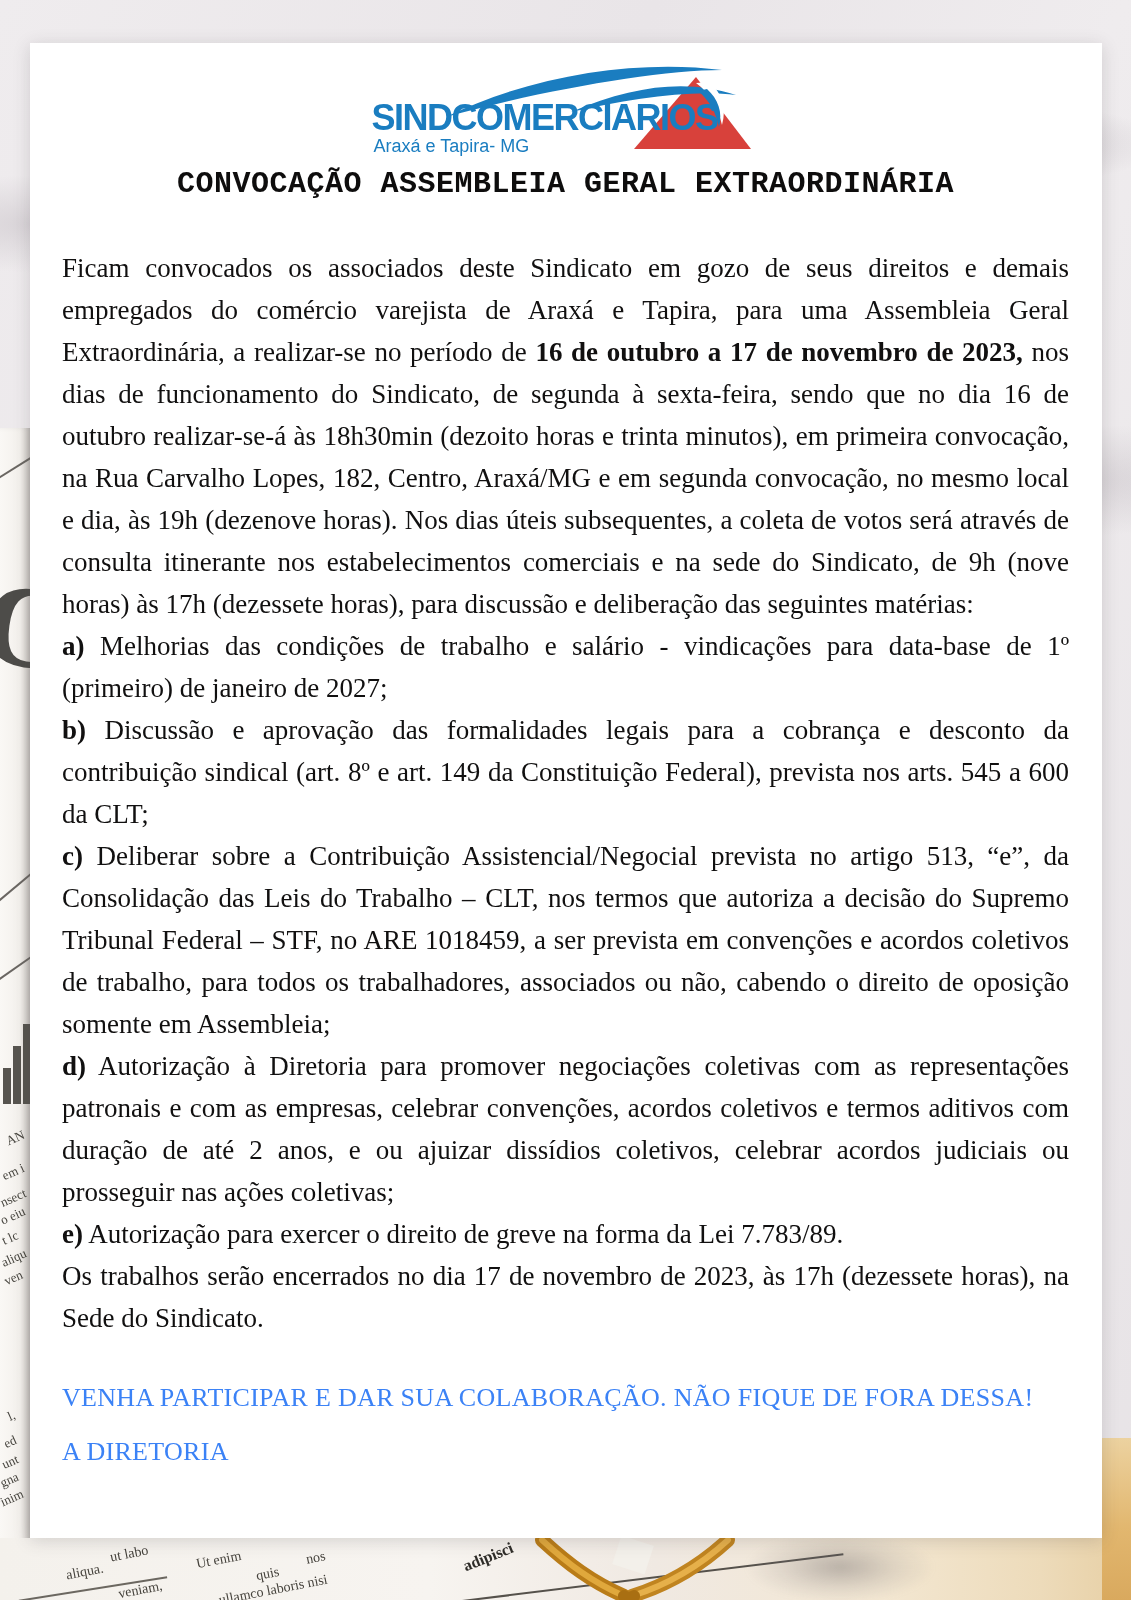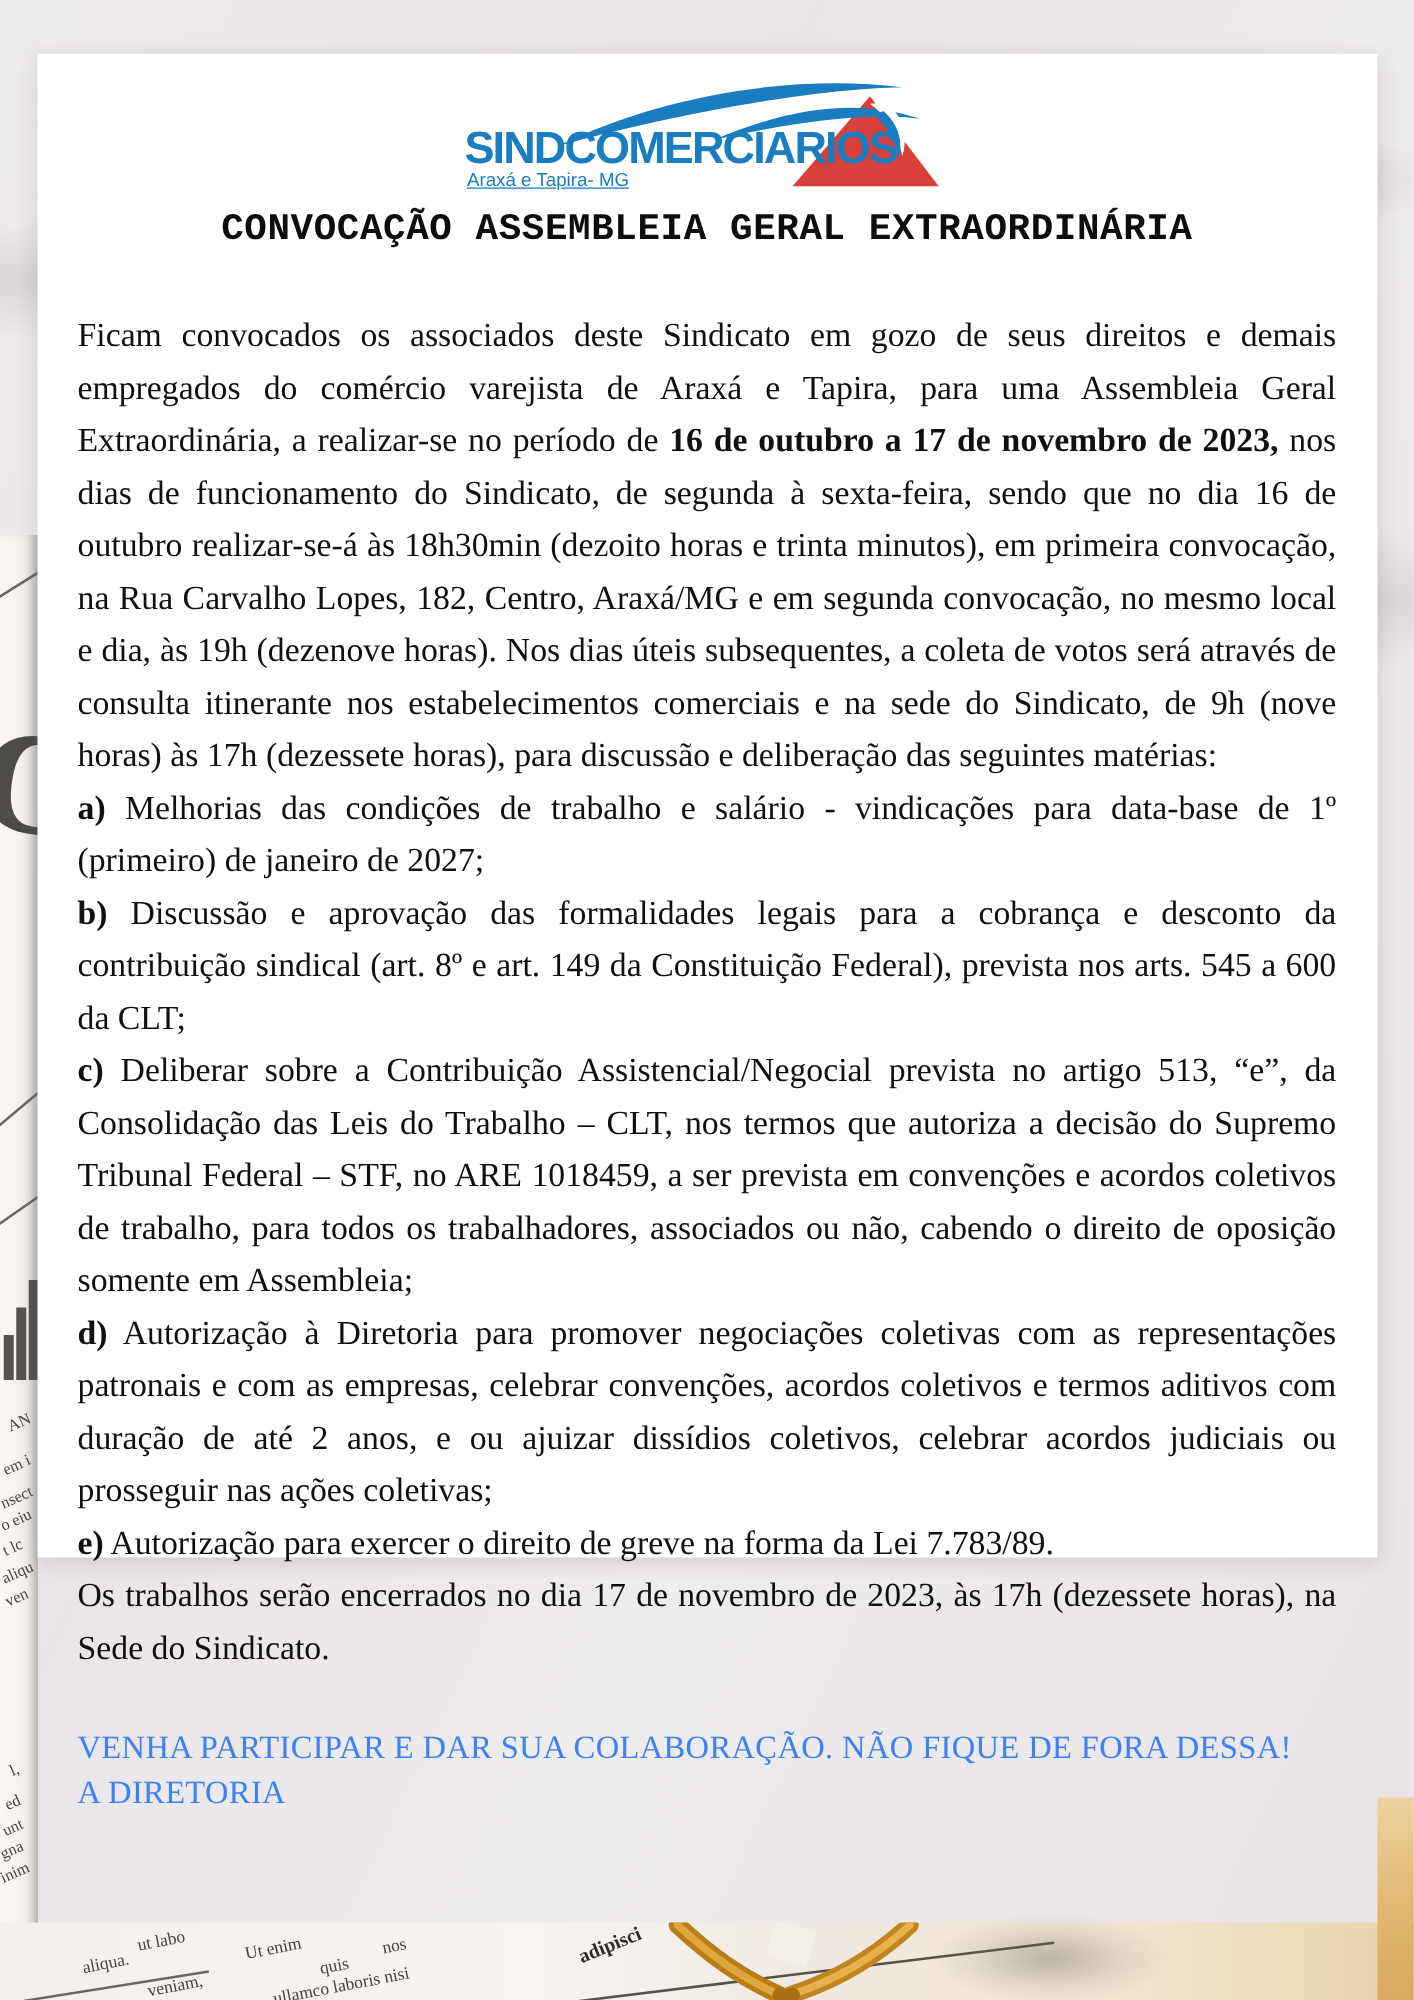--- a/index.html
+++ b/index.html
@@ -57,55 +57,55 @@
     position:absolute;left:745px;top:-6px;width:190px;height:70px;border-radius:50%;
     background:radial-gradient(closest-side,rgba(95,90,95,.38),rgba(120,115,120,.15) 60%,transparent);
     filter:blur(3px);
   }
   .right-tan{
     position:absolute;right:0;top:1438px;width:29px;height:162px;
     background:linear-gradient(180deg,#ecd2a0 0%,#e2b76f 55%,#d9a95e 100%);
   }
   
   .card{
-    position:absolute;left:30px;top:43px;width:1072px;height:1203px;
+    position:absolute;left:30px;top:43px;width:1072px;height:1495px;
     background:#ffffff;box-shadow:0 3px 16px rgba(60,55,60,.18);
     box-sizing:border-box;padding:12px 33px 0 32px;
   }
   
   .logo{position:relative;width:400px;height:100px;margin:2px auto 8px;}
   .logo svg{position:absolute;left:0;top:0;z-index:1;}
   .wordmark{
     position:absolute;left:6px;top:40px;z-index:2;
     font-family:"Liberation Sans",sans-serif;font-weight:bold;
     font-size:36px;letter-spacing:-1.5px;color:#1a7dc0;white-space:nowrap;
   }
   .logo-sub{
     position:absolute;left:8px;top:79px;z-index:2;
-    font-family:"Liberation Sans",sans-serif;font-size:15px;color:#1a7dc0;white-space:nowrap;text-decoration:underline;
+    font-family:"Liberation Sans",sans-serif;font-size:18px;color:#1a7dc0;white-space:nowrap;
   }
   
   .title{
     margin:10px 0 0;text-align:center;
     font-family:Liberation Mono, monospace;font-weight:bold;font-size:30px;color:#0e0d0d;
     letter-spacing:.5px;
   }
   
   .body-text{margin-top:46px;color:#111010;}
   .body-text p{
     margin:0;font-size:27px;line-height:42px;text-align:justify;
   }
   .closing{
     margin-top:0 !important;text-align:left;font-weight:normal;
   }
   .foot{
     margin-top:44px;text-align:left;color:#3b82f6;
     font-family:"Liberation Serif",serif;font-size:26px;letter-spacing:.3px;
   }
-  .foot .l2{margin-top:6px;}
+  .foot .l2{margin-top:24px;}
 </style>
 </head>
 <body>
 
 <div class="marble"></div>
 
 <div class="left-strip">
   <span class="big-glyph">G</span>
   <span class="news-line nl1"></span>
   <span class="news-line nl2"></span>

